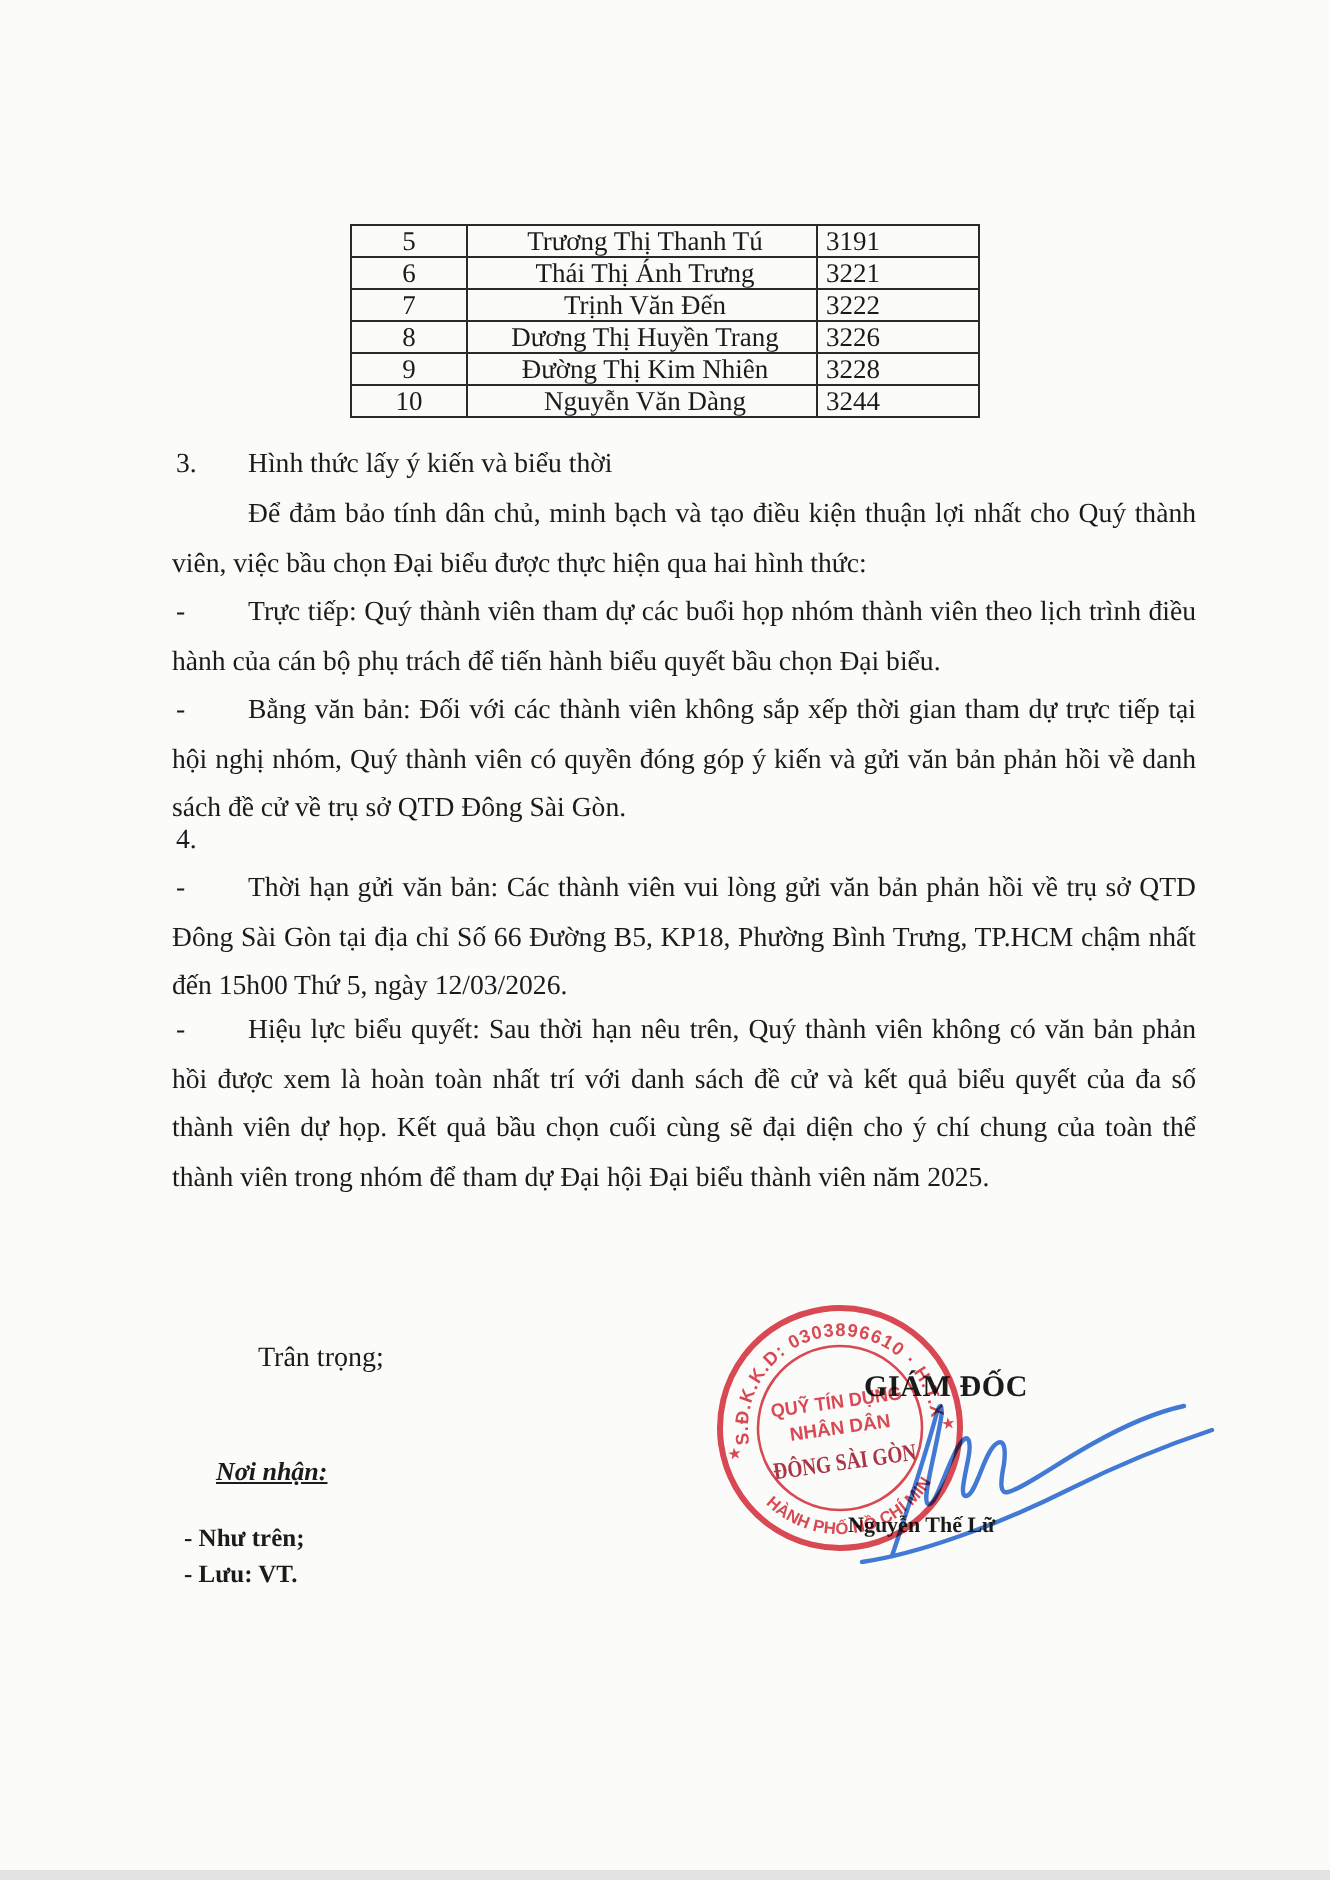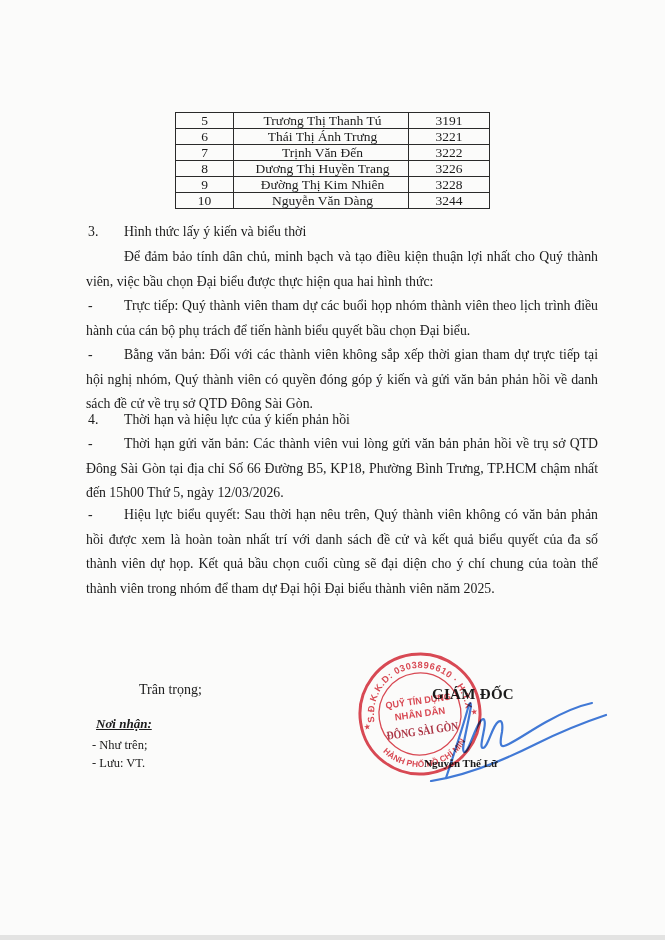--- a/index.html
+++ b/index.html
@@ -20,45 +20,45 @@
   }
   .vtable td{
     border:1.4px solid #2a2a2a;
     height:15px;
     padding:0 4px;
     line-height:15px;
     vertical-align:middle;
   }
   .vtable td.c-no{width:49px;text-align:center;}
   .vtable td.c-name{width:163px;text-align:center;padding-left:7px;}
-  .vtable td.c-code{width:72px;text-align:center;}
+  .vtable td.c-code{width:72px;}
   
   .bline{
     position:absolute;left:86px;width:512px;
     margin:0;
     font-size:13.8px;line-height:24.5px;
     text-align:justify;
     text-indent:38px;
   }
   .bline .marker{
     position:absolute;left:2px;top:0;
     text-indent:0;
   }
   .closing{
     position:absolute;left:125px;top:668px;
-    margin:14px;font-size:14px;
+    margin:4px;font-size:14px;
   }
   
   .recipients{position:absolute;left:92px;top:712px;}
   .recipients .r-title{
-    margin:4px;
+    margin:16px;
     font-size:13px;font-weight:bold;font-style:italic;
     text-decoration:underline;
   }
-  .recipients .r-item{margin:0;font-size:12.5px;line-height:18px;}
+  .recipients .r-item{margin:0;font-size:12.5px;line-height:18px;font-weight:bold;}
   .recipients .r-item:first-of-type{margin-top:3px;}
   
   .sig-title{
     position:absolute;left:432px;top:686px;
     margin:0;font-size:15px;font-weight:bold;letter-spacing:.3px;
   }
   .sig-name{
     position:absolute;left:424px;top:757px;
     margin:0;font-size:11px;font-weight:bold;
   }
@@ -138,21 +138,21 @@
   <p class="bline" style="top:245px">
     <span>Để đảm bảo tính dân chủ, minh bạch và tạo điều kiện thuận lợi nhất cho Quý thành viên, việc bầu chọn Đại biểu được thực hiện qua hai hình thức:</span>
   </p>
   <p class="bline" style="top:294px">
     <span class="marker">-</span><span>Trực tiếp: Quý thành viên tham dự các buổi họp nhóm thành viên theo lịch trình điều hành của cán bộ phụ trách để tiến hành biểu quyết bầu chọn Đại biểu.</span>
   </p>
   <p class="bline" style="top:343px">
     <span class="marker">-</span><span>Bằng văn bản: Đối với các thành viên không sắp xếp thời gian tham dự trực tiếp tại hội nghị nhóm, Quý thành viên có quyền đóng góp ý kiến và gửi văn bản phản hồi về danh sách đề cử về trụ sở QTD Đông Sài Gòn.</span>
   </p>
   <p class="bline" style="top:408px">
-    <span class="marker">4.</span><span>Thời hạn và hiệu lực của ý kiến phản hồi</span>
+    <span class="marker">4.</span>
   </p>
   <p class="bline" style="top:432px">
     <span class="marker">-</span><span>Thời hạn gửi văn bản: Các thành viên vui lòng gửi văn bản phản hồi về trụ sở QTD Đông Sài Gòn tại địa chỉ Số 66 Đường B5, KP18, Phường Bình Trưng, TP.HCM chậm nhất đến 15h00 Thứ 5, ngày 12/03/2026.</span>
   </p>
   <p class="bline" style="top:503px">
     <span class="marker">-</span><span>Hiệu lực biểu quyết: Sau thời hạn nêu trên, Quý thành viên không có văn bản phản hồi được xem là hoàn toàn nhất trí với danh sách đề cử và kết quả biểu quyết của đa số thành viên dự họp. Kết quả bầu chọn cuối cùng sẽ đại diện cho ý chí chung của toàn thể thành viên trong nhóm để tham dự Đại hội Đại biểu thành viên năm 2025.</span>
   </p>
 
   <p class="closing">Trân trọng;</p>
 

